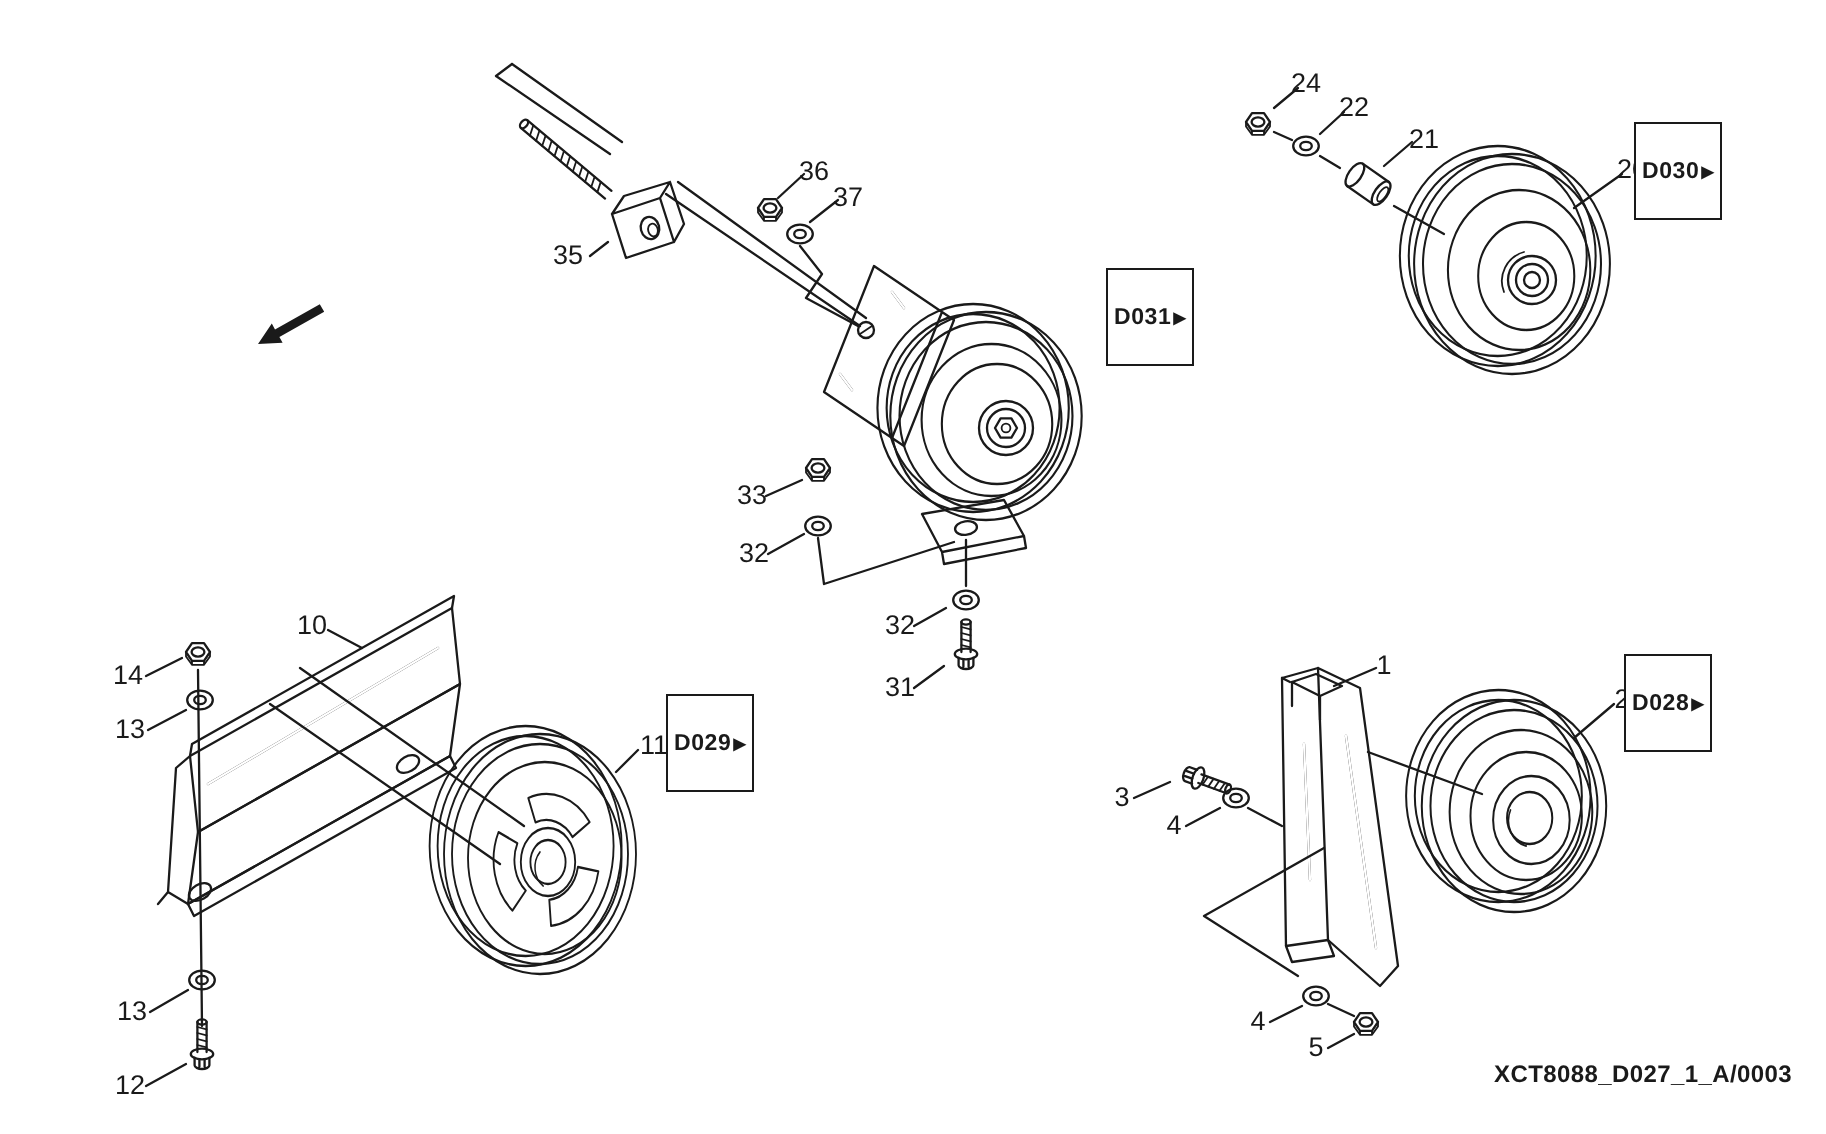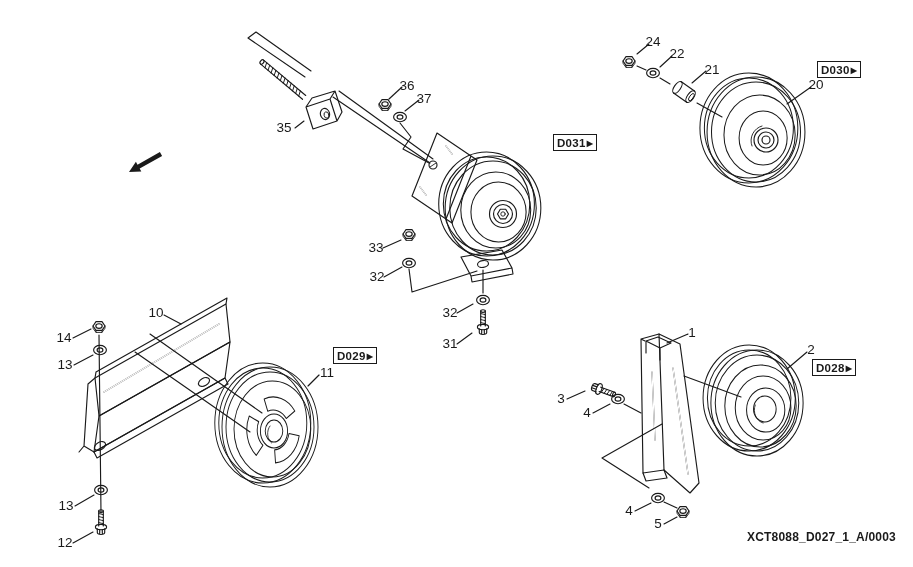--- a/index.html
+++ b/index.html
@@ -9,21 +9,21 @@
   }
   svg{position:absolute;left:0;top:0;}
   svg *{stroke:#1a1a1a;stroke-width:1.15;fill:none;stroke-linecap:round;stroke-linejoin:round;}
   svg text{stroke:none;fill:#1a1a1a;font-family:"Liberation Sans",sans-serif;font-size:13.5px;}
   svg .fillb{fill:#1a1a1a;stroke:none;}
   svg .wline{stroke:#ffffff;}
   svg .thin{stroke-width:0.9;}
   .ref-box{
     position:absolute;height:15px;box-sizing:content-box;
     border:1.8px solid #1a1a1a;background:#fff;
-    display:flex;align-items:center;padding:0 3px;gap:1px;
+    display:flex;align-items:center;padding:16px 3px;gap:1px;
     font-size:11.5px;font-weight:bold;color:#1a1a1a;letter-spacing:0.3px;
     cursor:pointer;
   }
   .ref-box .arr{font-size:8px;line-height:1;transform:translateY(0.5px);}
   .footer-code{
     position:absolute;left:747px;top:530px;width:160px;
     font-size:12px;color:#1a1a1a;letter-spacing:0.2px;font-weight:bold;
   }
 </style>
 </head>
@@ -275,19 +275,19 @@
       <span class="arr">▶</span>
   </div>
   <div class="ref-box" style="left:817px;top:61px;">
     <span>D030</span>
       <span class="arr">▶</span>
   </div>
   <div class="ref-box" style="left:333px;top:347px;">
     <span>D029</span>
       <span class="arr">▶</span>
   </div>
-  <div class="ref-box" style="left:812px;top:327px;margin-top:32px;">
+  <div class="ref-box" style="left:812px;top:327px;">
     <span>D028</span>
       <span class="arr">▶</span>
   </div>
 
   <div class="footer-code">XCT8088_D027_1_A/0003</div>
 </div>
 
 </body></html>

